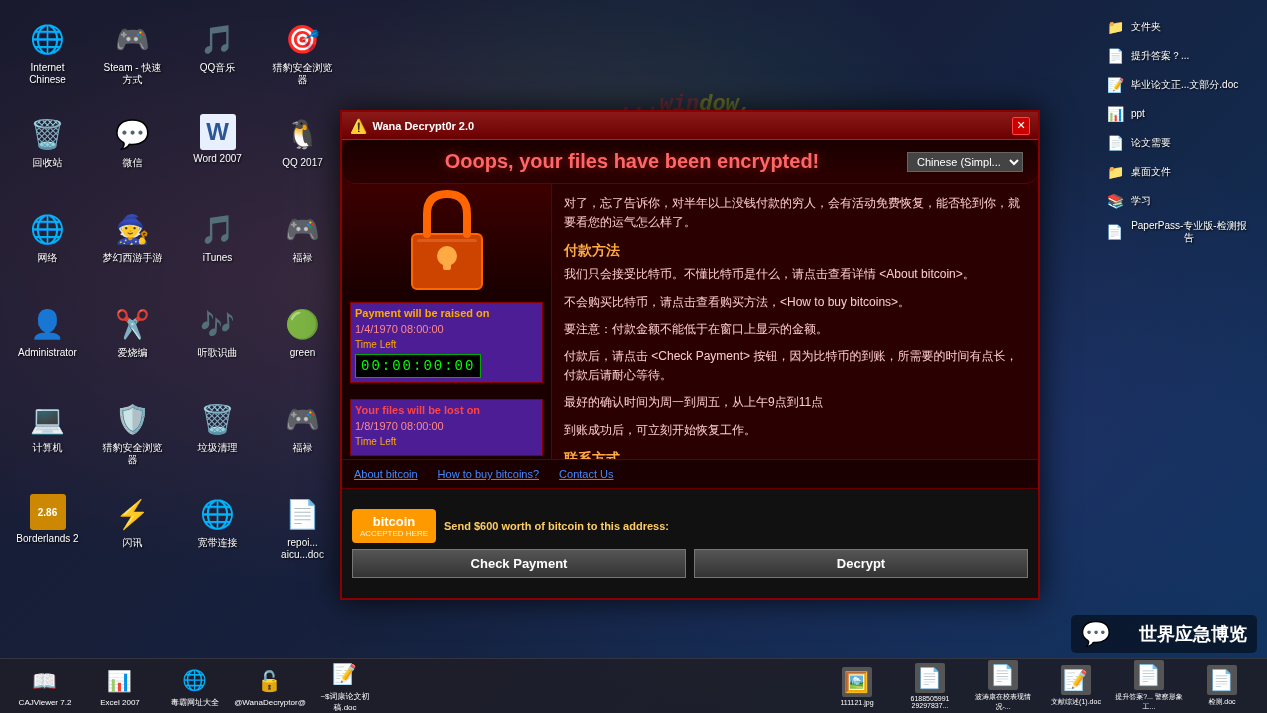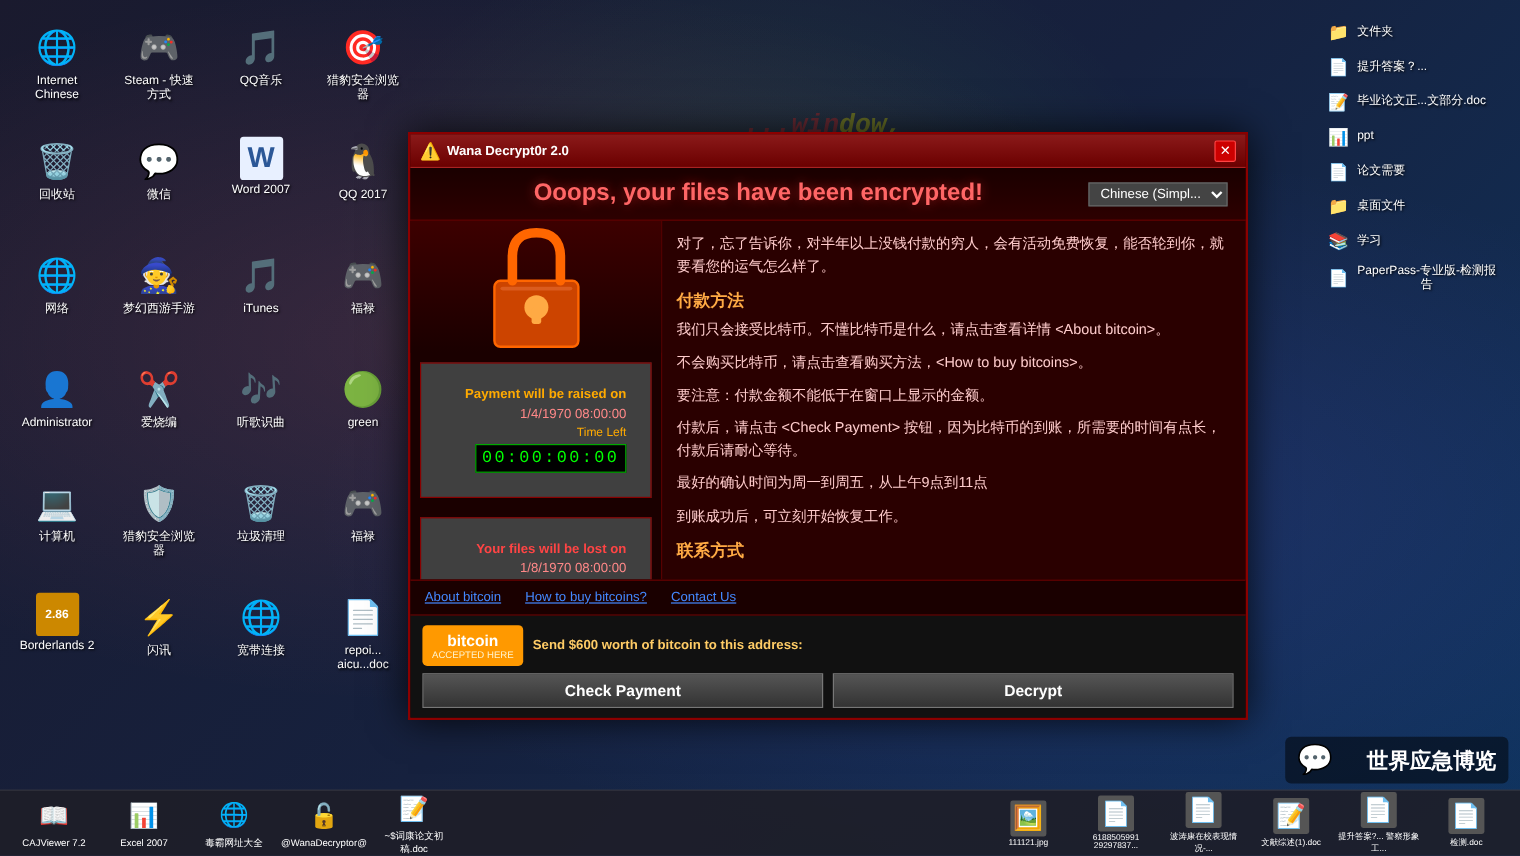--- a/index.html
+++ b/index.html
@@ -190,20 +190,21 @@
     }
 
     .dialog-header {
       background: linear-gradient(to bottom, #1a0000, #2d0000);
       padding: 10px 15px;
       text-align: center;
       border-bottom: 1px solid #660000;
       display: flex;
       align-items: center;
       justify-content: space-between;
+      border-radius: 13px;
     }
     .dialog-header-title {
       color: #ff6666;
       font-size: 20px;
       font-weight: bold;
       flex: 1;
       text-align: center;
       text-shadow: 0 0 10px rgba(255,50,50,0.5);
     }
     .lang-selector {
@@ -237,25 +238,25 @@
       justify-content: center;
       background: linear-gradient(to bottom, #3d0000, #1a0000);
     }
 
     .lock-icon-svg {
       width: 100px;
       height: 110px;
     }
 
     .payment-box {
-      background: #404040;
+      background: #4c1d95;
       border: 1px solid #880000;
       margin: 8px;
-      padding: 20px;
-      text-align: right;
+      padding: 4px;
+      text-align: left;
     }
     .payment-box-title {
       color: #ffaa00;
       font-size: 11px;
       font-weight: bold;
       margin-bottom: 4px;
     }
     .payment-box-date {
       color: #ff8888;
       font-size: 11px;
@@ -312,21 +313,21 @@
     .dialog-link {
       color: #4488ff;
       font-size: 11px;
       cursor: pointer;
       text-decoration: underline;
     }
 
     .dialog-bottom {
       background: #111;
       border-top: 1px solid #660000;
-      padding: 8px 10px;
+      padding: 20px 10px;
     }
 
     .bitcoin-send-row {
       display: flex;
       align-items: center;
       gap: 8px;
       margin-bottom: 6px;
     }
     .send-address-label {
       color: #ffcc66;

